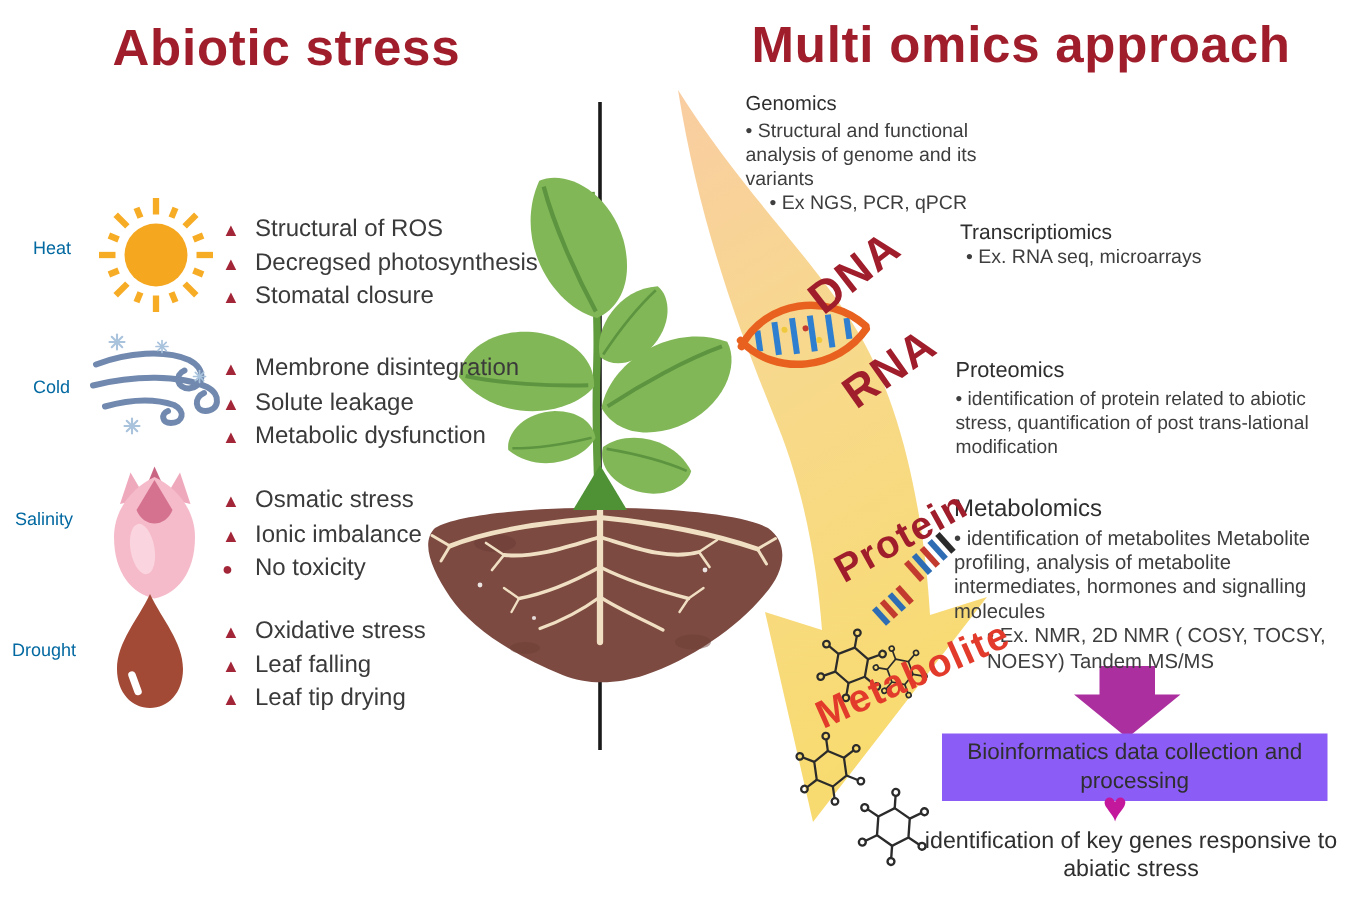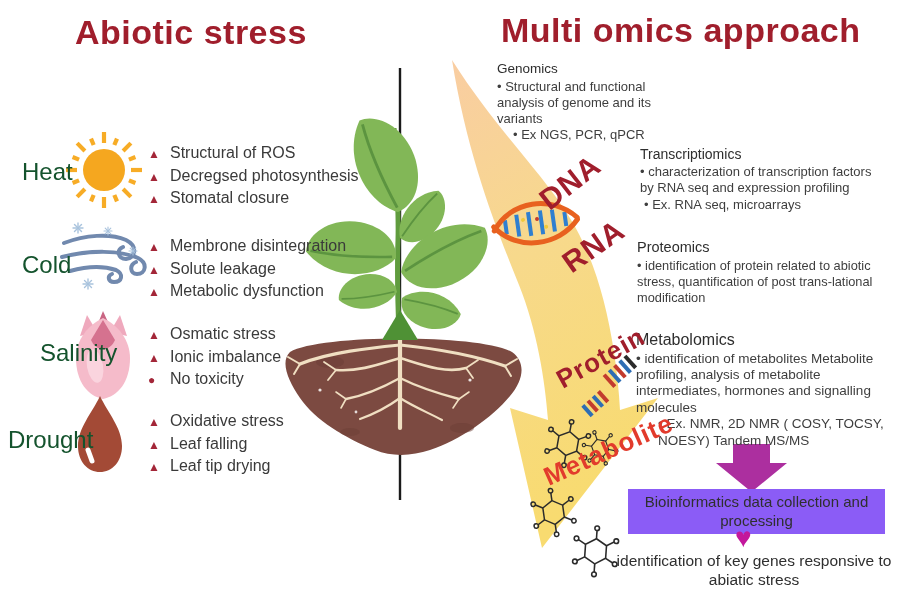--- a/index.html
+++ b/index.html
@@ -4,24 +4,24 @@
 <style>
   * { margin:0; padding:0; box-sizing:border-box; }
   body { font-family:"Liberation Sans", sans-serif; background:#ffffff; }
   .canvas { position:relative; width:900px; height:609px; background:#ffffff; overflow:hidden; }
   .art { position:absolute; left:0; top:0; width:900px; height:609px; }
 
   .big-title { position:absolute; font-weight:700; font-size:34px; color:#A01E2C; letter-spacing:0.5px; }
   #title-left  { left:75px;  top:13px; }
   #title-right { left:501px; top:11px; }
 
-  .stressor-label { position:absolute; font-size:24px; color:#14532d; }
+  .stressor-label { position:absolute; font-size:12px; color:#0369a1; }
   #label-heat     { left:22px; top:158px; }
   #label-cold     { left:22px; top:251px; }
-  #label-salinity { left:10px; top:339px;margin-left:30px; }
+  #label-salinity { left:10px; top:339px; }
   #label-drought  { left:8px;  top:426px; }
 
   .effects { position:absolute; left:148px; }
   #effects-heat     { top:144px; }
   #effects-cold     { top:237px; }
   #effects-salinity { top:325px; }
   #effects-drought  { top:412px; }
   .effect { display:flex; align-items:baseline; height:22.5px; }
   .effect .glyph { width:22px; font-size:12px; color:#A32638; flex:0 0 22px; }
   .effect .etext { font-size:16px; color:#3A3A3A; white-space:nowrap; }
@@ -289,21 +289,20 @@
       </div>
   </div>
 
   <div class="omics" id="omics-0">
     <div class="oname">Genomics</div>
     <div class="odesc">• Structural and functional analysis of genome and its variants</div>
     <div class="oex">• Ex NGS, PCR, qPCR</div>
   </div>
   <div class="omics" id="omics-1">
     <div class="oname">Transcriptiomics</div>
-    <div class="odesc">• characterization of transcription factors by RNA seq and expression profiling</div>
     <div class="oex">• Ex. RNA seq, microarrays</div>
   </div>
   <div class="omics" id="omics-2">
     <div class="oname">Proteomics</div>
     <div class="odesc">• identification of protein related to abiotic stress, quantification of post trans-lational modification</div>
   </div>
   <div class="omics" id="omics-3">
     <div class="oname">Metabolomics</div>
     <div class="odesc">• identification of metabolites  Metabolite profiling, analysis of metabolite intermediates, hormones and signalling molecules</div>
     <div class="oex">• Ex. NMR, 2D NMR  ( COSY, TOCSY, NOESY) Tandem MS/MS</div>

